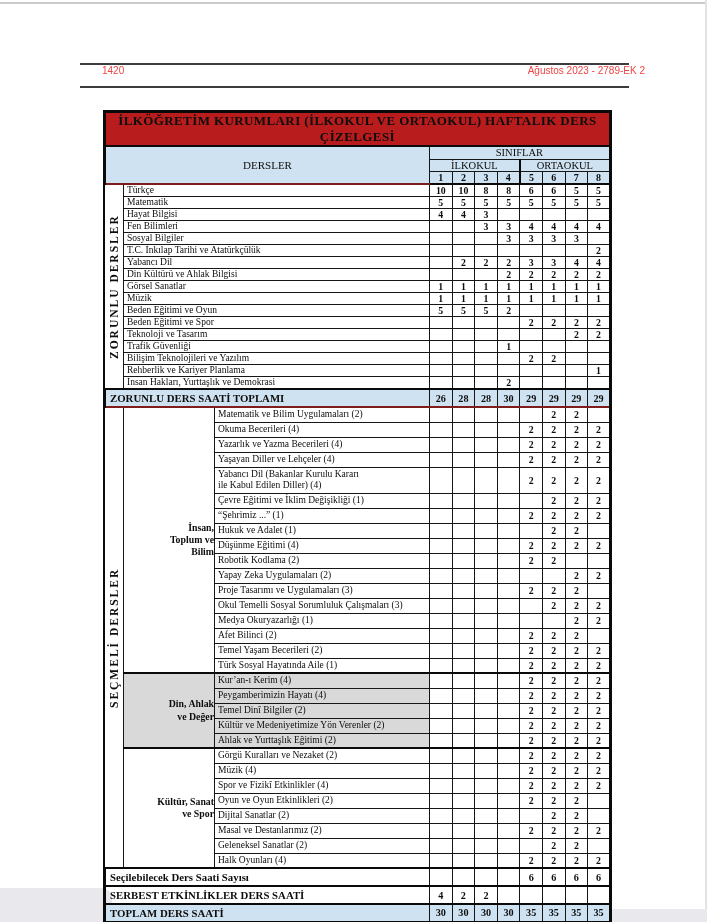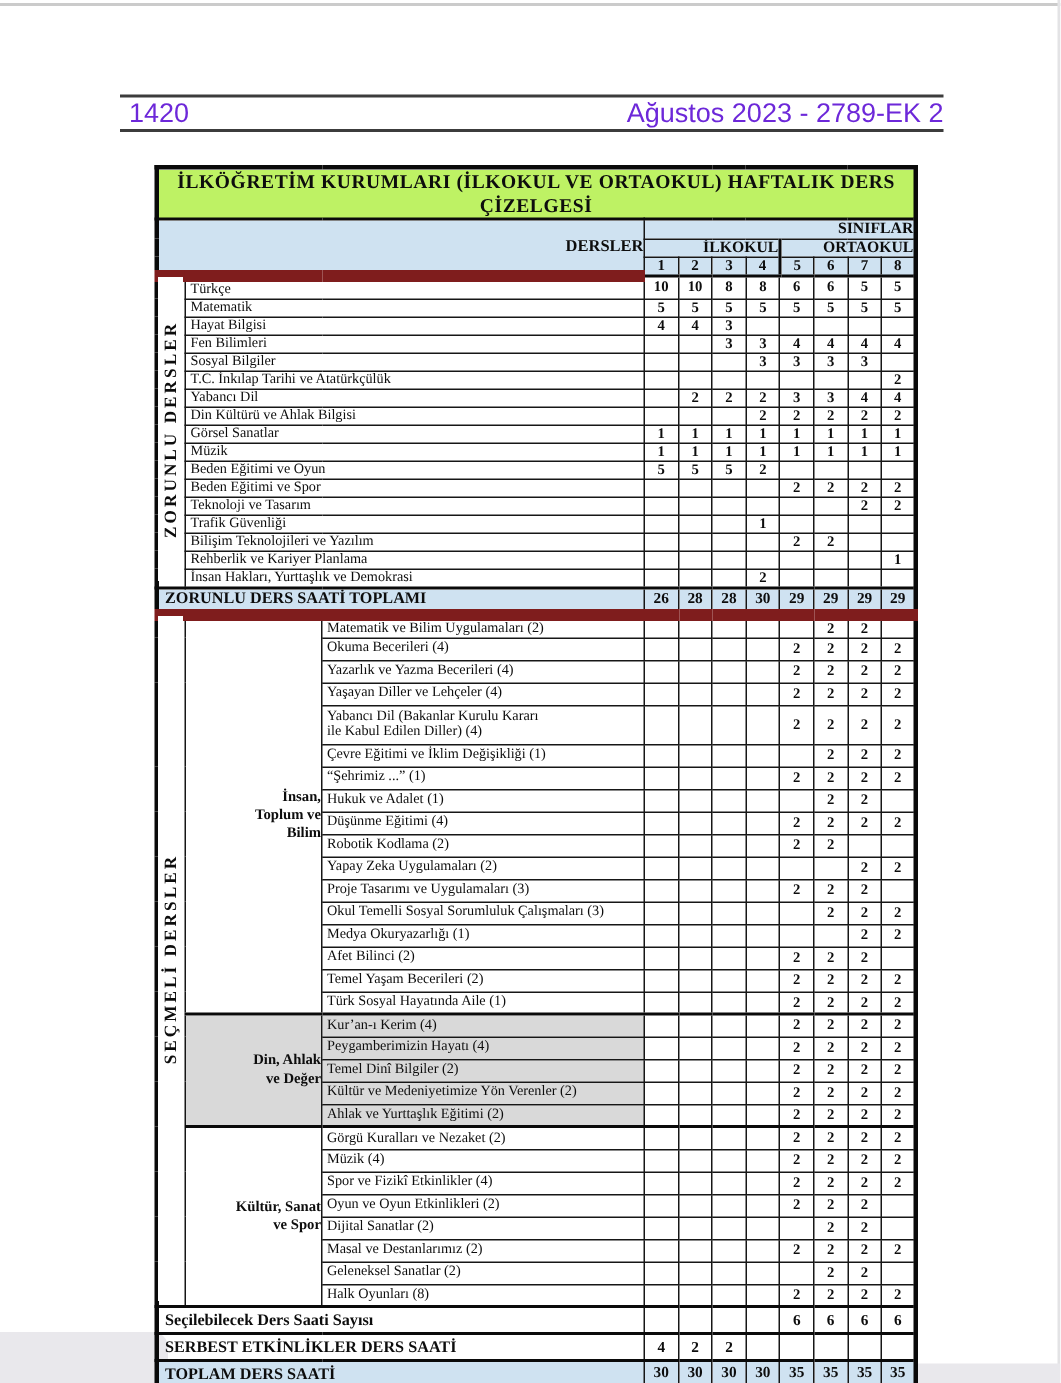--- a/index.html
+++ b/index.html
@@ -8,50 +8,50 @@
   #page{position:absolute;inset:0;background:#fff;}
 
   
   .scan-top{position:absolute;top:2px;left:0;width:707px;height:2px;background:#cbcbcb;}
   .scan-right{position:absolute;top:0;right:0;width:2px;height:922px;background:#e3e3e5;}
   .scan-bottom{position:absolute;left:0;bottom:0;width:707px;height:13px;background:#e9e8ec;}
   .scan-corner{position:absolute;left:0;bottom:0;width:112px;height:34px;background:#e9e8ec;border-top-right-radius:10px;}
 
   
   .hdr-rule{position:absolute;left:80px;width:549px;height:2px;background:#3c3c3c;}
-  .hdr-text{position:absolute;left:80px;width:549px;top:65px;height:18px;
-            font-family:"Liberation Sans", sans-serif;font-size:18px;color:#6d28d9;}
+  .hdr-text{position:absolute;left:96px;width:549px;top:65px;height:18px;
+            font-family:"Liberation Sans", sans-serif;font-size:10px;color:#ef4444;}
   .hdr-left{text-align:left;padding-left:6px;box-sizing:border-box;}
   .hdr-center{text-align:center;}
   .hdr-right{text-align:right;}
 
   
   table{position:absolute;left:103px;top:110px;width:506px;border-collapse:collapse;
         table-layout:fixed;border:3px solid #0a0a0a;}
   td{border:1px solid #161616;padding:0;color:#0d0d0d;overflow:hidden;vertical-align:middle;}
   .title{height:31px;text-align:center;font-weight:bold;font-size:13px;letter-spacing:.4px;
-         border-bottom:2px solid #0a0a0a;background:#bef264;}
-  .hcell{background:var(--blue);text-align:right;font-weight:bold;font-size:10.5px;}
+         border-bottom:2px solid #0a0a0a;background:#b91c1c;}
+  .hcell{background:var(--blue);text-align:center;font-weight:normal;font-size:10.5px;}
   .grade{background:var(--blue);text-align:center;font-weight:bold;font-size:10px;border-bottom:2px solid #0a0a0a;}
   .dersler{font-size:11px;}
   .vertical{writing-mode:vertical-rl;transform:rotate(180deg);text-align:center;
             font-weight:bold;font-size:11.5px;letter-spacing:2px;background:#fff;}
   .course{text-align:left;padding-left:3px;font-size:9.5px;line-height:1.12;white-space:pre-line;}
   .zrow{height:12px;}
   .srow{height:15px;}
   .tall{height:26px;padding-left:24px;}
   .val{text-align:center;font-weight:bold;font-size:9.8px;}
   .group{font-weight:bold;font-size:9.8px;text-align:right;padding-left:4px;line-height:1.25;white-space:pre-line;}
   .shade{background:var(--gray);}
   .totrow{height:18px;}
   .totlbl{font-weight:bold;font-size:10.8px;text-align:left;padding-left:4px;}
   .totval{text-align:center;font-weight:bold;font-size:10.2px;}
   .blue{background:var(--blue);}
   .bt2{border-top:2px solid #0a0a0a;}
-  .bb2{border-bottom:8px solid #7f1d1d;}
+  .bb2{border-bottom:2px solid #7f1d1d;}
   .bl2{border-left:2px solid #0a0a0a;}
 </style>
 </head>
 <body>
 
 <div id="page">
   <div class="scan-top"></div>
   <div class="scan-right"></div>
   <div class="scan-bottom"></div>
   <div class="scan-corner"></div>
@@ -618,21 +618,21 @@
           <td class="val"></td>
           <td class="val"></td>
           <td class="val"></td>
           <td class="val"></td>
           <td class="val"></td>
           <td class="val">2</td>
           <td class="val">2</td>
           <td class="val"></td>
         </tr>
         <tr class="srow">
-          <td class="course">Halk Oyunları (8)</td>
+          <td class="course">Halk Oyunları (4)</td>
           <td class="val"></td>
           <td class="val"></td>
           <td class="val"></td>
           <td class="val"></td>
           <td class="val">2</td>
           <td class="val">2</td>
           <td class="val">2</td>
           <td class="val">2</td>
         </tr>
         <tr class="totrow">

